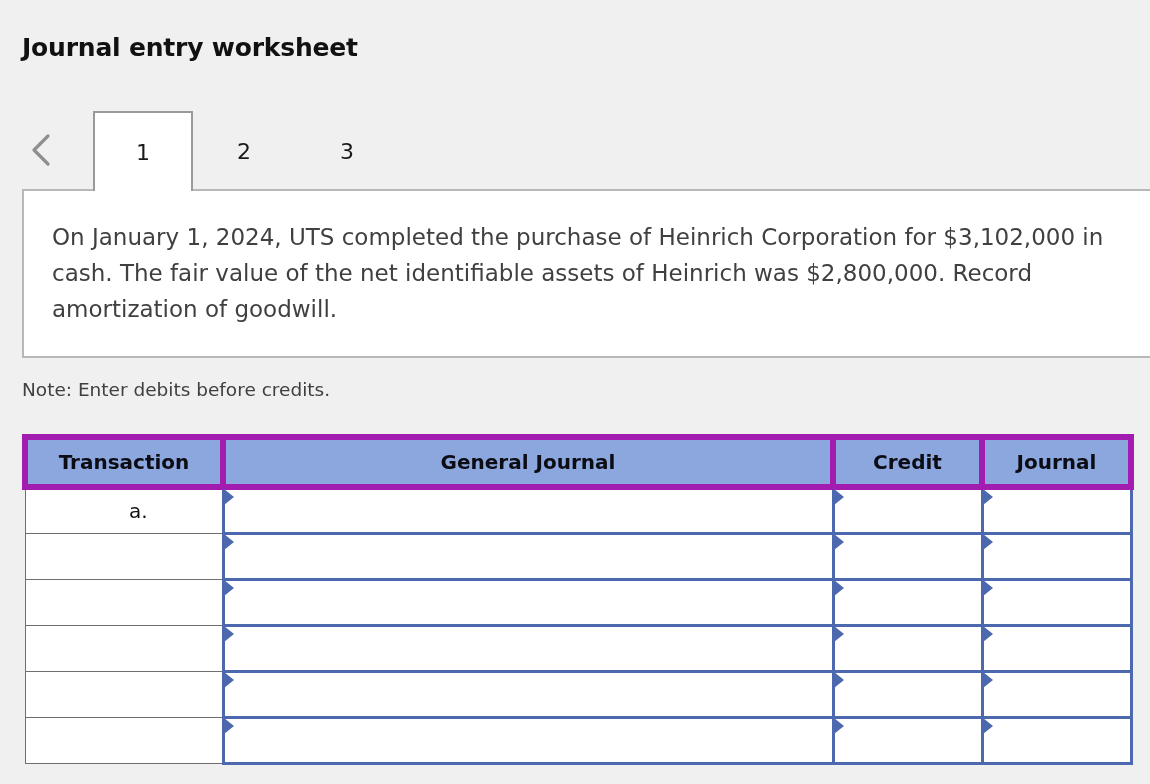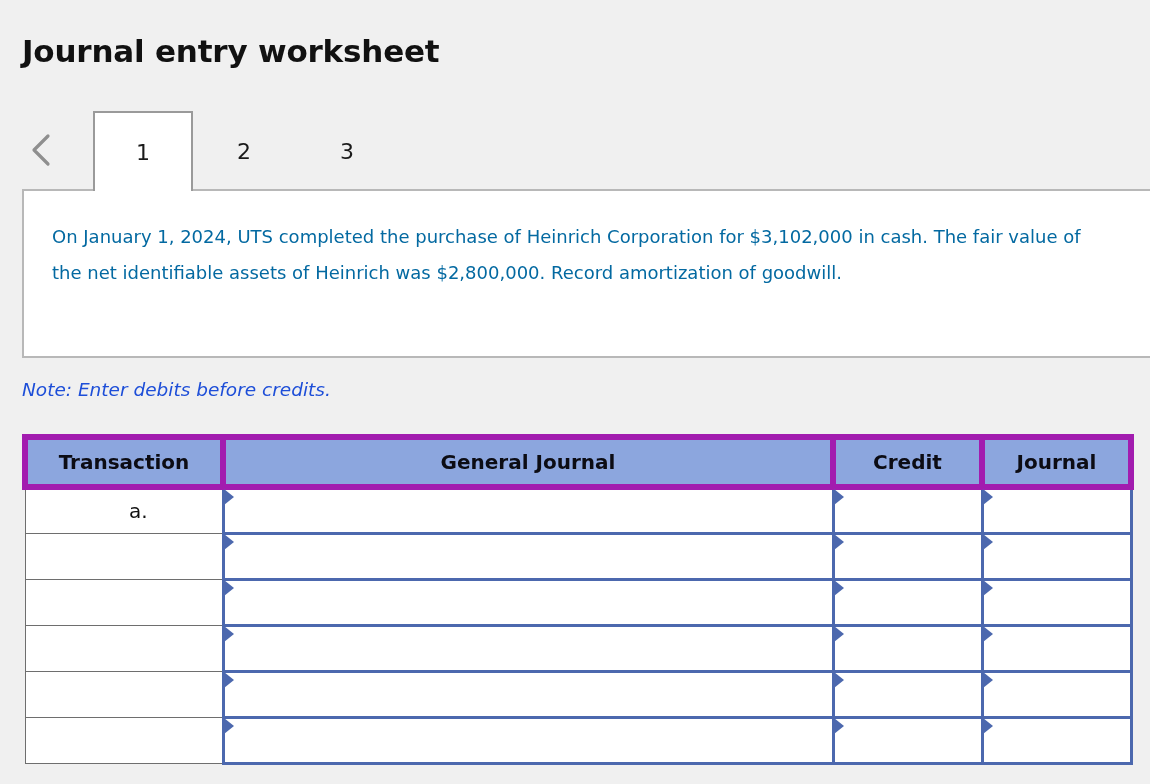--- a/index.html
+++ b/index.html
@@ -13,21 +13,21 @@
   #page {
     position: relative;
     width: 1150px; height: 784px;
     background: #f0f0f0;
   }
 
   
   .page-title {
     position: absolute;
     left: 22px; top: 33px;
-    font-size: 31px;
+    font-size: 25px;
     font-weight: bold;
     color: #111111;
     letter-spacing: -0.2px;
     white-space: nowrap;
   }
 
   
   .tabstrip {
     position: absolute;
     left: 0; top: 111px;
@@ -71,33 +71,32 @@
     width: 1128px; height: 169px;
     background: #ffffff;
     border: 2px solid #b8b8b8;
     border-right: none;
     z-index: 1;
   }
   .content-text {
     position: absolute;
     left: 28px; top: 28px;
     width: 1060px;
-    font-size: 18px;
+    font-size: 23px;
     line-height: 36px;
-    color: #0369a1;
+    color: #404040;
   }
 
   
   .note {
     position: absolute;
     left: 22px; top: 379px;
     font-size: 18.5px;
-    color: #1d4ed8;
+    color: #404040;
     white-space: nowrap;
-    font-style: italic;
   }
 
   
   .journal-table {
     position: absolute;
     left: 22px; top: 434px;
     width: 1106px;
     border-collapse: collapse;
     table-layout: fixed;
   }

